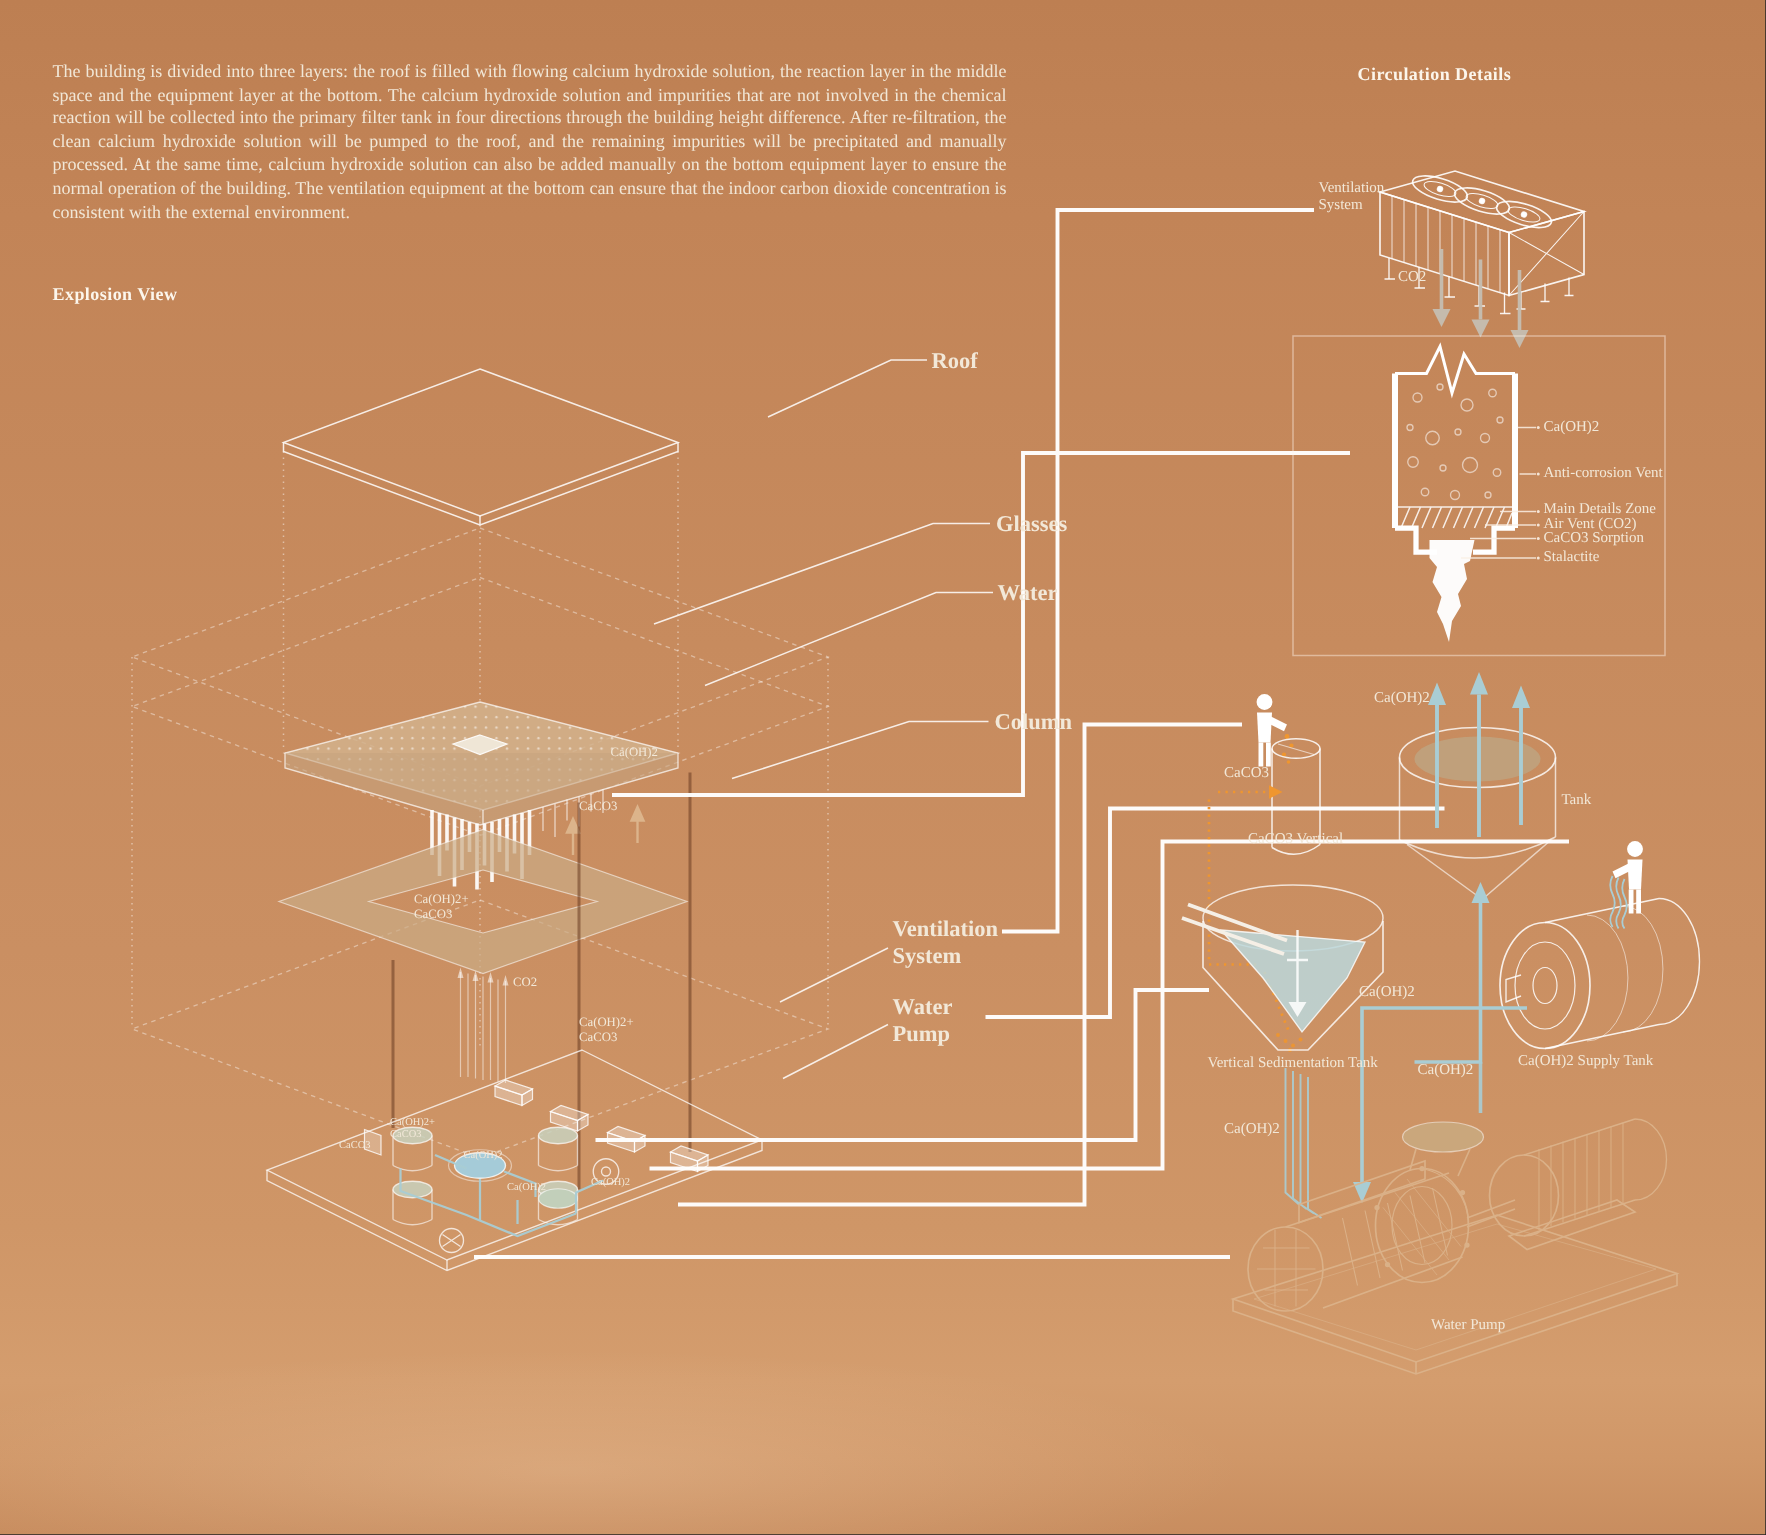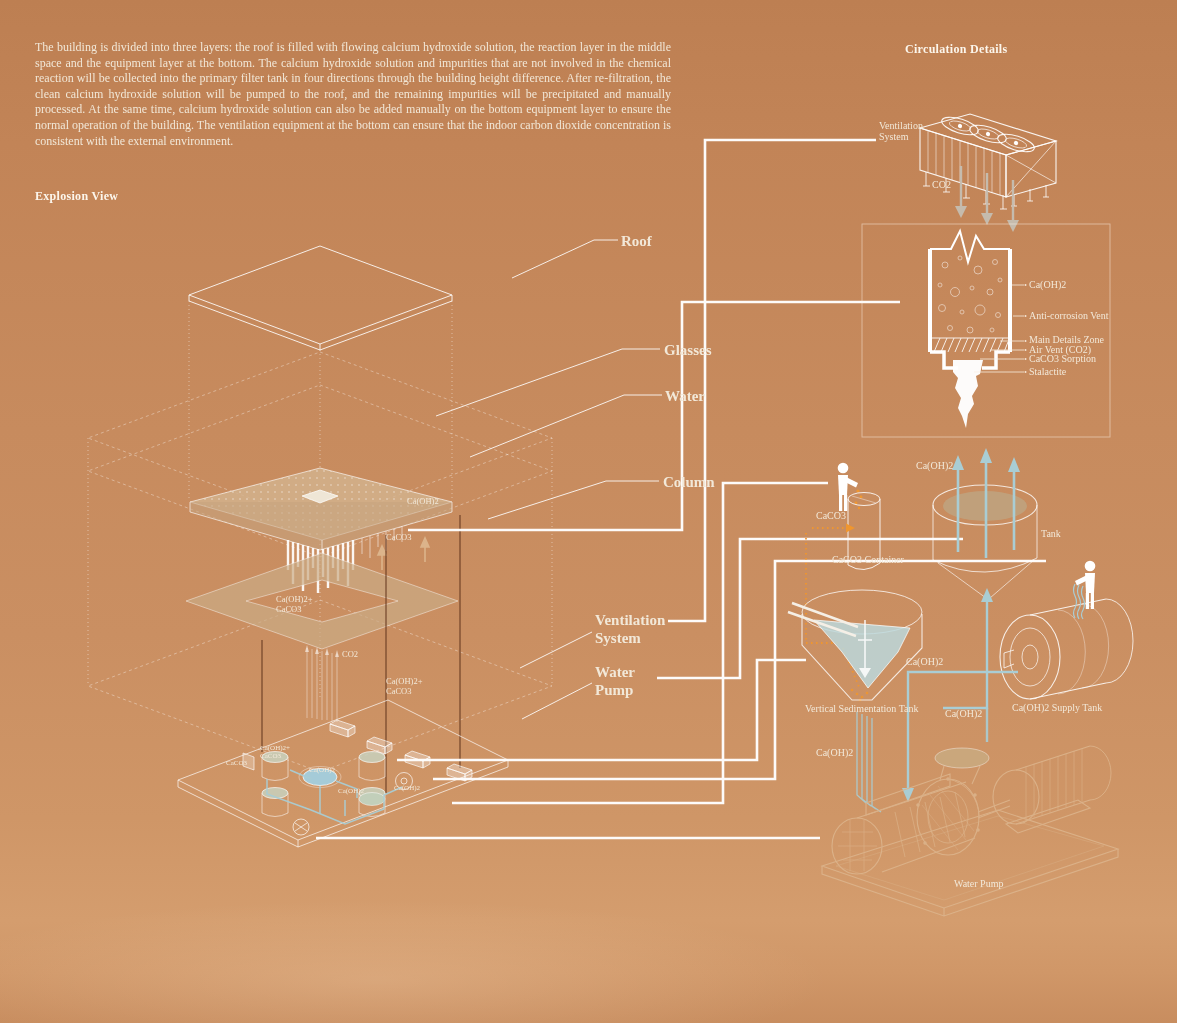--- a/index.html
+++ b/index.html
@@ -375,20 +375,20 @@
   <div class="lbl s10" style="left:932px;top:180px;">CO2</div>
   <div class="lbl s10" style="left:1029px;top:280px;">Ca(OH)2</div>
   <div class="lbl s10" style="left:1029px;top:311px;">Anti-corrosion Vent</div>
   <div class="lbl s10" style="left:1029px;top:335px;">Main Details Zone</div>
   <div class="lbl s10" style="left:1029px;top:345px;">Air Vent (CO2)</div>
   <div class="lbl s10" style="left:1029px;top:354px;font-family:Liberation Serif, serif;">CaCO3 Sorption</div>
   <div class="lbl s10" style="left:1029px;top:367px;">Stalactite</div>
   <div class="lbl s10" style="left:916px;top:461px;">Ca(OH)2</div>
   <div class="lbl s10" style="left:1041px;top:529px;">Tank</div>
   <div class="lbl s10" style="left:816px;top:511px;">CaCO3</div>
-  <div class="lbl s10" style="left:832px;top:555px;">CaCO3 Container</div>
+  <div class="lbl s10" style="left:832px;top:555px;">CaCO3 Vertical</div>
   <div class="lbl s10" style="left:805px;top:704px;">Vertical Sedimentation Tank</div>
   <div class="lbl s10" style="left:906px;top:657px;">Ca(OH)2</div>
   <div class="lbl s10" style="left:945px;top:709px;">Ca(OH)2</div>
   <div class="lbl s10" style="left:1012px;top:703px;">Ca(OH)2 Supply Tank</div>
   <div class="lbl s10" style="left:816px;top:748px;">Ca(OH)2</div>
   <div class="lbl s10" style="left:954px;top:879px;">Water Pump</div>
 </div>
 
 </body></html>

